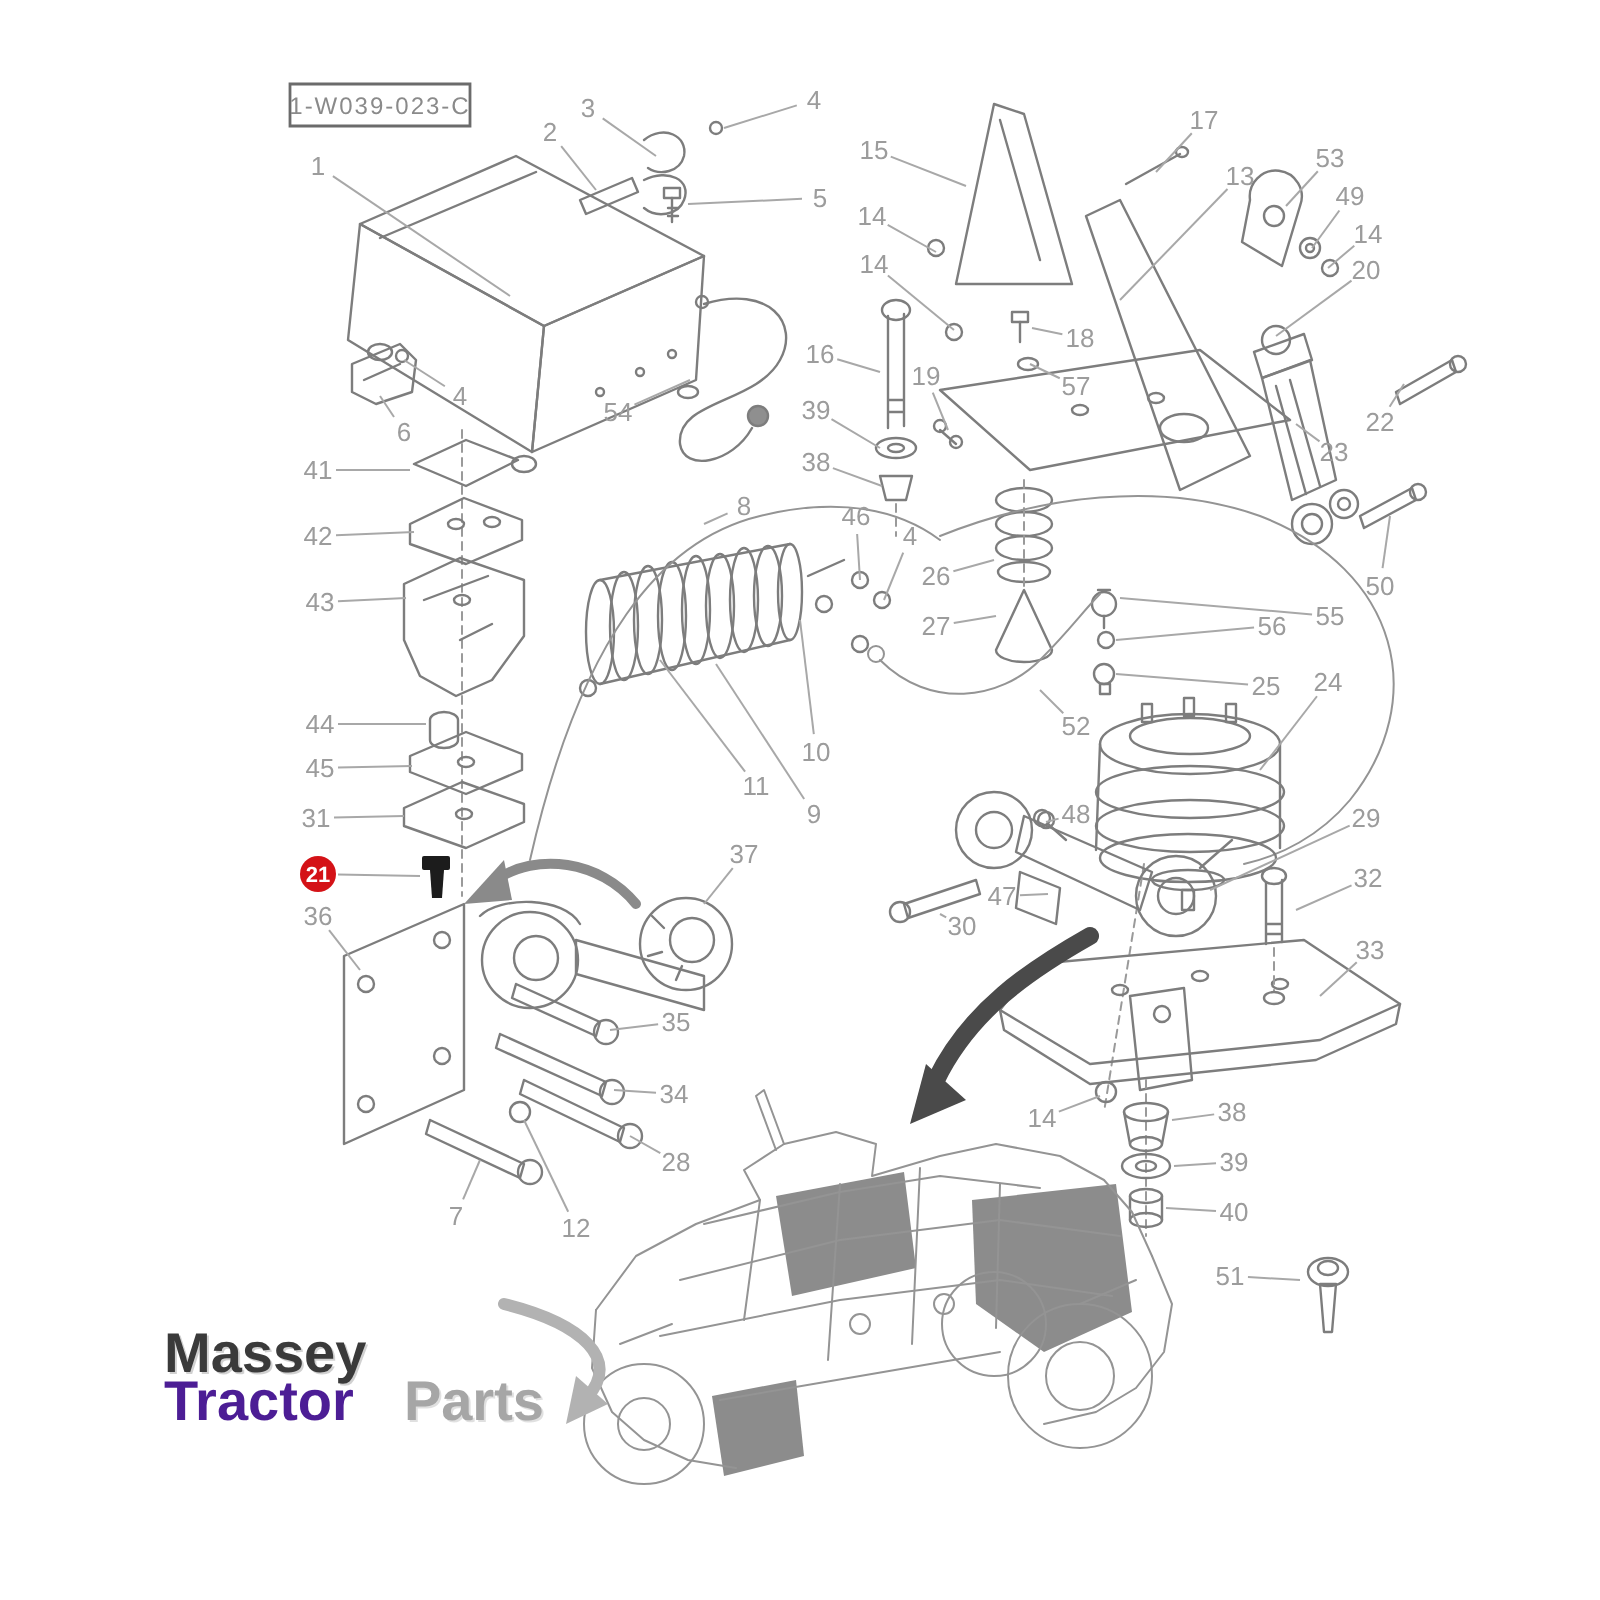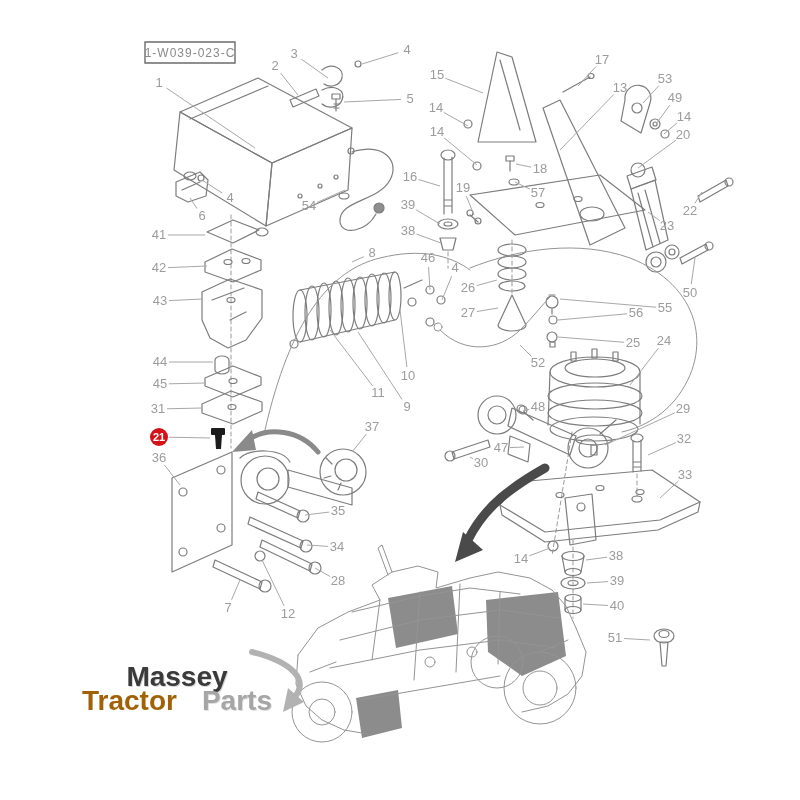--- a/index.html
+++ b/index.html
@@ -1,32 +1,32 @@
 <!DOCTYPE html>
 <html><head>
 <meta charset="utf-8">
 <style>
   html,body{margin:0;padding:0;background:#fff;}
   .stage{position:relative;width:800px;height:800px;background:#ffffff;overflow:hidden;
-         font-family:"Liberation Sans",sans-serif;text-align:center;}
+         font-family:"Liberation Sans",sans-serif;}
   svg{position:absolute;left:0;top:0;}
   svg *{vector-effect:non-scaling-stroke;}
   .sk{stroke:#7d7d7d;fill:none;stroke-width:1.2;stroke-linejoin:round;stroke-linecap:round;}
   .sk2{stroke:#949494;fill:none;stroke-width:1;stroke-linejoin:round;stroke-linecap:round;}
   .dash{stroke:#9a9a9a;fill:none;stroke-width:1;stroke-dasharray:4 3;}
   .fillg{fill:#8c8c8c;stroke:none;}
   .co{font:13px "Liberation Sans",sans-serif;fill:#9c9c9c;text-anchor:middle;dominant-baseline:middle;}
   .co.hl{fill:#ffffff;font-weight:bold;font-size:11px;}
   .leader{stroke:#a8a8a8;stroke-width:1;}
   .ref{font:12px "Liberation Sans",sans-serif;fill:#8a8a8a;letter-spacing:1px;
        text-anchor:middle;dominant-baseline:middle;}
   .logo{position:absolute;left:82px;top:663px;line-height:0.98;}
   .logo .l1{font-size:28px;font-weight:bold;color:#3a3a3a;text-shadow:1px 1px 0 rgba(0,0,0,.18);}
   .logo .l2{font-size:28px;font-weight:bold;margin-top:-3px;}
-  .logo .tr{color:#a16207;}
+  .logo .tr{color:#4c1d95;}
   .logo .pa{color:#a6a6a6;text-shadow:1px 1px 0 rgba(0,0,0,.12);margin-left:25px;}
 </style>
 </head>
 <body>
 
 <div class="stage">
 <svg width="800" height="800" viewBox="0 0 800 800">
 
   <g>
     <rect x="145" y="42" width="90" height="21" fill="none" stroke="#6b6b6b" stroke-width="1.4"></rect>

